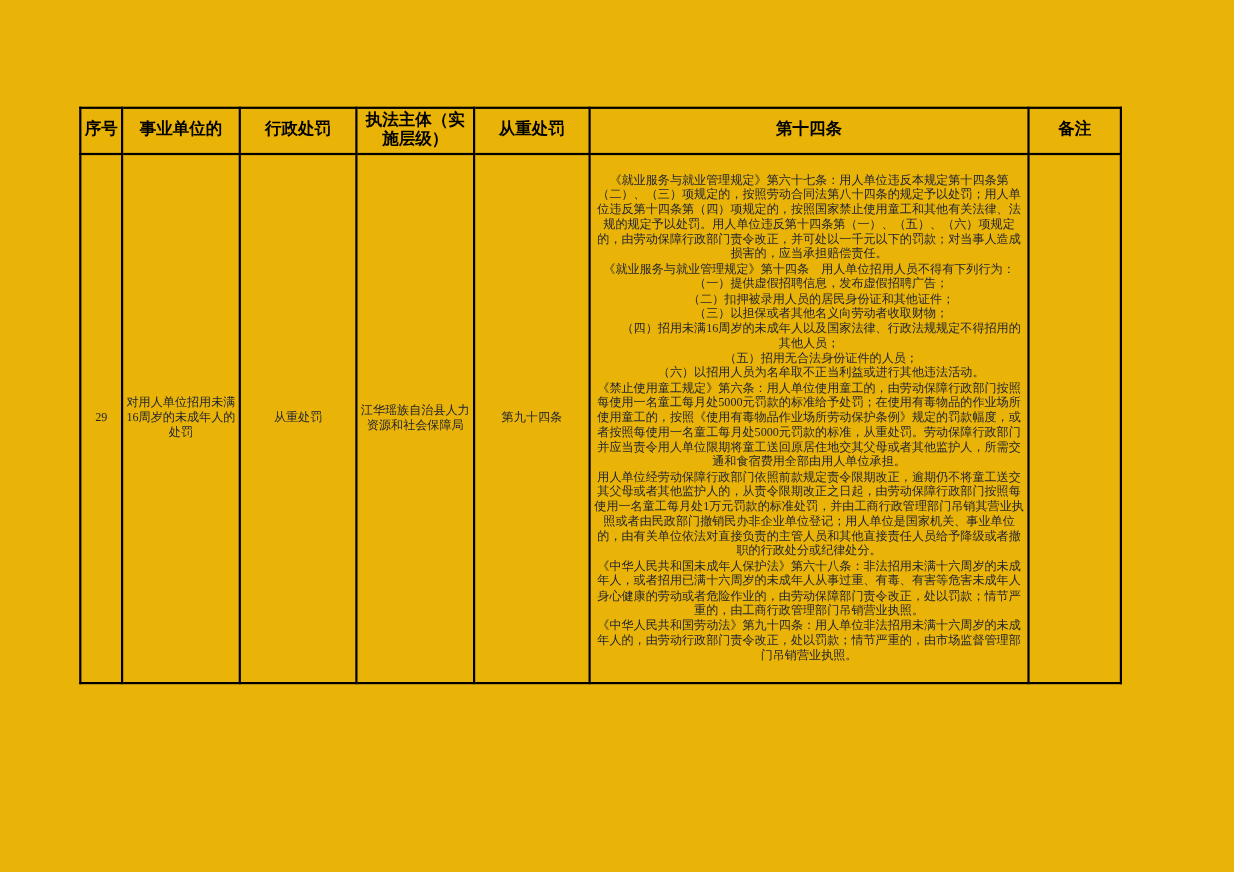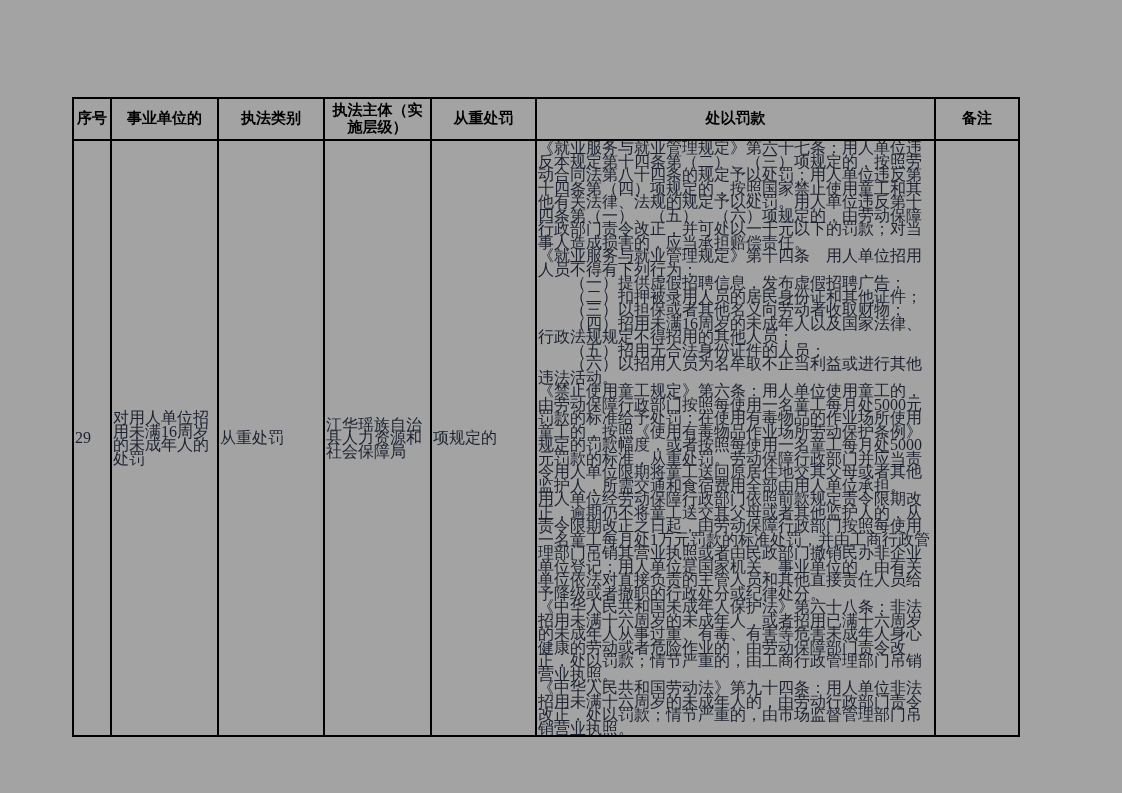--- a/index.html
+++ b/index.html
@@ -4,21 +4,21 @@
 <style>
   html, body {
     margin: 0;
     padding: 0;
     background: #ffffff;
   }
   .page {
     position: relative;
     width: 1122px;
     height: 793px;
-    background: #a3a3a3;
+    background: #eab308;
     font-family: "Liberation Serif", "DejaVu Serif", serif;
     color: #1b2130;
     overflow: hidden;
   }
   table.enf-table {
     position: absolute;
     left: 72px;
     top: 97px;
     width: 946px;
     border-collapse: collapse;
@@ -34,23 +34,23 @@
     font-size: 15px;
     font-weight: bold;
     color: #000000;
     text-align: center;
     vertical-align: middle;
     line-height: 1.15;
     padding: 1px 2px;
   }
   table.enf-table td {
     height: 479px;
-    font-size: 16px;
+    font-size: 11px;
     line-height: 13.5px;
-    text-align: left;
+    text-align: center;
     vertical-align: middle;
     padding: 0 1px;
   }
   td.c-basis {
     text-align: left;
     vertical-align: middle;
     white-space: pre-wrap;
     padding: 2px 3px 2px 3px;
     word-break: break-all;
   }
@@ -69,34 +69,34 @@
       <col style="width:106px">
       <col style="width:107px">
       <col style="width:105px">
       <col style="width:399px">
       <col style="width:84px">
     </colgroup>
     <thead>
       <tr>
         <th>序号</th>
         <th>事业单位的</th>
-        <th>执法类别</th>
+        <th>行政处罚</th>
         <th>执法主体（实施层级）</th>
         <th>从重处罚</th>
-        <th>处以罚款</th>
+        <th>第十四条</th>
         <th>备注</th>
       </tr>
     </thead>
     <tbody>
       <tr>
         <td class="c-serial">29</td>
         <td>对用人单位招用未满16周岁的未成年人的处罚</td>
         <td>从重处罚</td>
         <td>江华瑶族自治县人力资源和社会保障局</td>
-        <td>项规定的</td>
+        <td>第九十四条</td>
         <td class="c-basis">《就业服务与就业管理规定》第六十七条：用人单位违反本规定第十四条第（二）、（三）项规定的，按照劳动合同法第八十四条的规定予以处罚；用人单位违反第十四条第（四）项规定的，按照国家禁止使用童工和其他有关法律、法规的规定予以处罚。用人单位违反第十四条第（一）、（五）、（六）项规定的，由劳动保障行政部门责令改正，并可处以一千元以下的罚款；对当事人造成损害的，应当承担赔偿责任。
 《就业服务与就业管理规定》第十四条　用人单位招用人员不得有下列行为：
 　　（一）提供虚假招聘信息，发布虚假招聘广告；
 　　（二）扣押被录用人员的居民身份证和其他证件；
 　　（三）以担保或者其他名义向劳动者收取财物；
 　　（四）招用未满16周岁的未成年人以及国家法律、行政法规规定不得招用的其他人员；
 　　（五）招用无合法身份证件的人员；
 　　（六）以招用人员为名牟取不正当利益或进行其他违法活动。
 《禁止使用童工规定》第六条：用人单位使用童工的，由劳动保障行政部门按照每使用一名童工每月处5000元罚款的标准给予处罚；在使用有毒物品的作业场所使用童工的，按照《使用有毒物品作业场所劳动保护条例》规定的罚款幅度，或者按照每使用一名童工每月处5000元罚款的标准，从重处罚。劳动保障行政部门并应当责令用人单位限期将童工送回原居住地交其父母或者其他监护人，所需交通和食宿费用全部由用人单位承担。
 用人单位经劳动保障行政部门依照前款规定责令限期改正，逾期仍不将童工送交其父母或者其他监护人的，从责令限期改正之日起，由劳动保障行政部门按照每使用一名童工每月处1万元罚款的标准处罚，并由工商行政管理部门吊销其营业执照或者由民政部门撤销民办非企业单位登记；用人单位是国家机关、事业单位的，由有关单位依法对直接负责的主管人员和其他直接责任人员给予降级或者撤职的行政处分或纪律处分。

